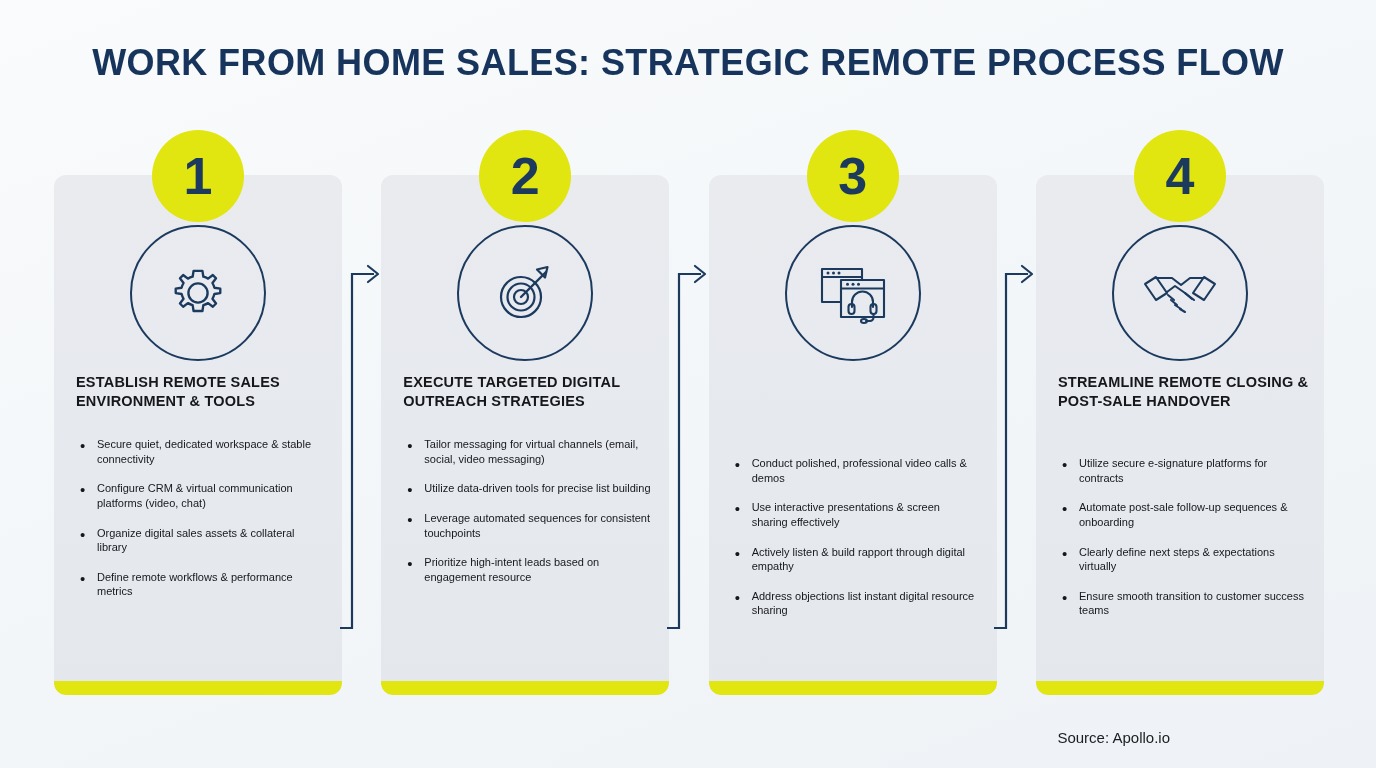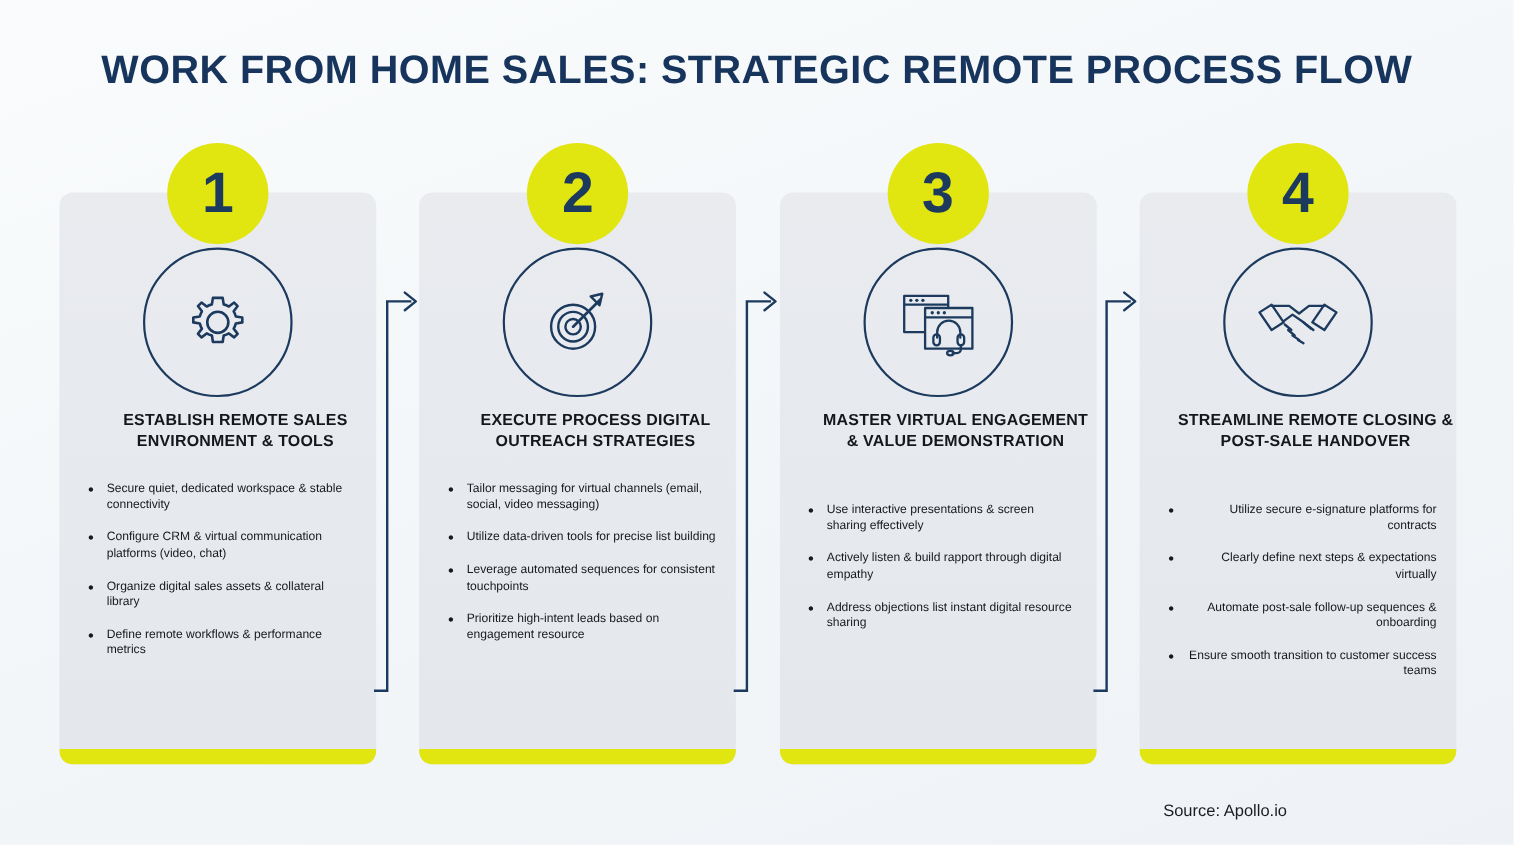--- a/index.html
+++ b/index.html
@@ -117,24 +117,23 @@
     align-items: center;
     justify-content: center;
     z-index: 2;
   }
   .icon-circle svg { display: block; }
 
   
   .card-heading {
     position: absolute;
     top: 198px;
-    left: 16px;
+    left: 4px;
     width: 100%;
     padding: 0 18px;
-    text-align: center;
     font-size: 14.5px;
     font-weight: bold;
     color: #15171b;
     line-height: 1.33;
     letter-spacing: 0.2px;
   }
 
   
   .bullets {
     position: absolute;
@@ -224,21 +223,21 @@
         </svg>
       </div>
 
       <div class="badge">
         <span class="badge-num">1</span>
       </div>
     </div>
 
     <div class="card">
       <div class="card-inner">
-        <div class="card-heading">EXECUTE PROCESS DIGITAL OUTREACH STRATEGIES</div>
+        <div class="card-heading">EXECUTE TARGETED DIGITAL OUTREACH STRATEGIES</div>
         <ul class="bullets" style="top:262px;">
           <li>Tailor messaging for virtual channels (email, social, video messaging)</li>
           <li>Utilize data-driven tools for precise list building</li>
           <li>Leverage automated sequences for consistent touchpoints</li>
           <li>Prioritize high-intent leads based on engagement resource</li>
         </ul>
         <div class="card-bottom-bar"></div>
       </div>
 
       <div class="icon-circle">
@@ -251,22 +250,22 @@
         </svg>
       </div>
 
       <div class="badge">
         <span class="badge-num">2</span>
       </div>
     </div>
 
     <div class="card">
       <div class="card-inner">
-        <div class="card-heading">MASTER VIRTUAL ENGAGEMENT &amp; VALUE DEMONSTRATION</div>
         <ul class="bullets" style="top:281px;">
+          <li>Conduct polished, professional video calls &amp; demos</li>
           <li>Use interactive presentations &amp; screen sharing effectively</li>
           <li>Actively listen &amp; build rapport through digital empathy</li>
           <li>Address objections list instant digital resource sharing</li>
         </ul>
         <div class="card-bottom-bar"></div>
       </div>
 
       <div class="icon-circle">
         <svg width="76" height="66" viewBox="0 0 76 66">
 
@@ -291,24 +290,24 @@
       </div>
 
       <div class="badge">
         <span class="badge-num">3</span>
       </div>
     </div>
 
     <div class="card">
       <div class="card-inner">
         <div class="card-heading">STREAMLINE REMOTE CLOSING &amp; POST-SALE HANDOVER</div>
-        <ul class="bullets" style="top:281px;text-align:right;">
+        <ul class="bullets" style="top:281px;">
           <li>Utilize secure e-signature platforms for contracts</li>
+          <li>Automate post-sale follow-up sequences &amp; onboarding</li>
           <li>Clearly define next steps &amp; expectations virtually</li>
-          <li>Automate post-sale follow-up sequences &amp; onboarding</li>
           <li>Ensure smooth transition to customer success teams</li>
         </ul>
         <div class="card-bottom-bar"></div>
       </div>
 
       <div class="icon-circle">
         <svg width="80" height="62" viewBox="0 0 80 62">
           <path d="M5 22 L16 15 L27 31 L16 38 Z" fill="none" stroke="#1c3a5e" stroke-width="2.1" stroke-linejoin="round"></path>
           <path d="M75 22 L64 15 L53 31 L64 38 Z" fill="none" stroke="#1c3a5e" stroke-width="2.1" stroke-linejoin="round"></path>
           <path d="M16 16 L32 16 L41 23 L50 16 L64 16" fill="none" stroke="#1c3a5e" stroke-width="2.1" stroke-linejoin="round" stroke-linecap="round"></path>

